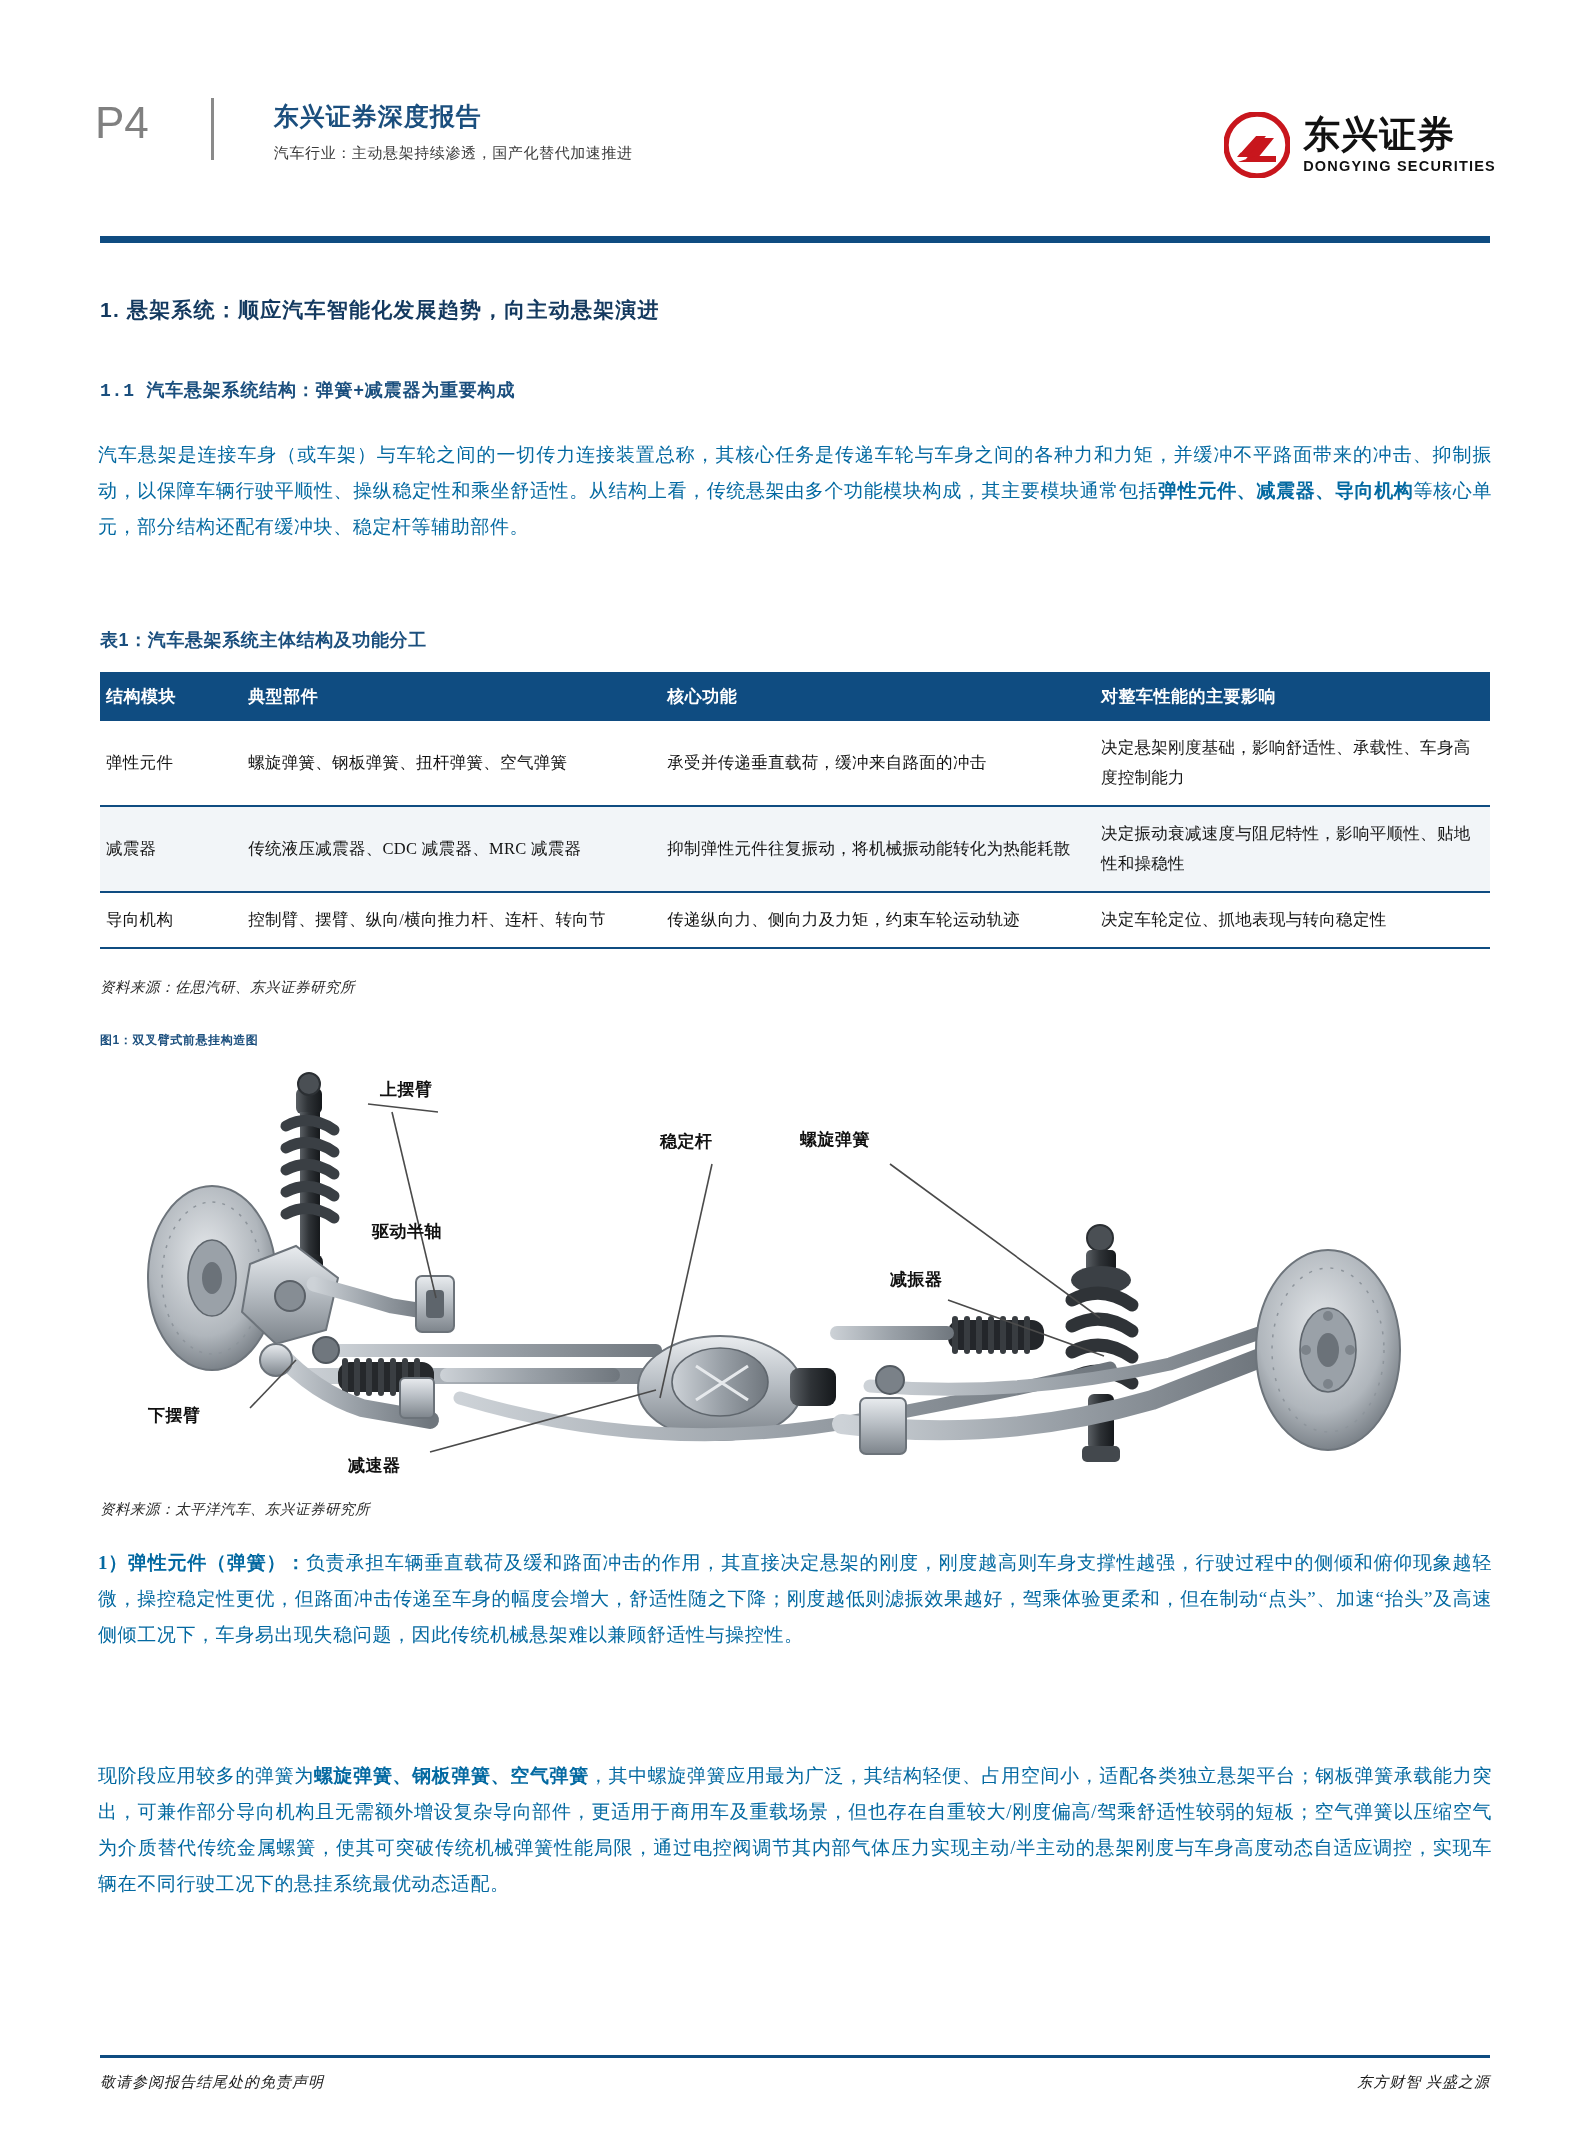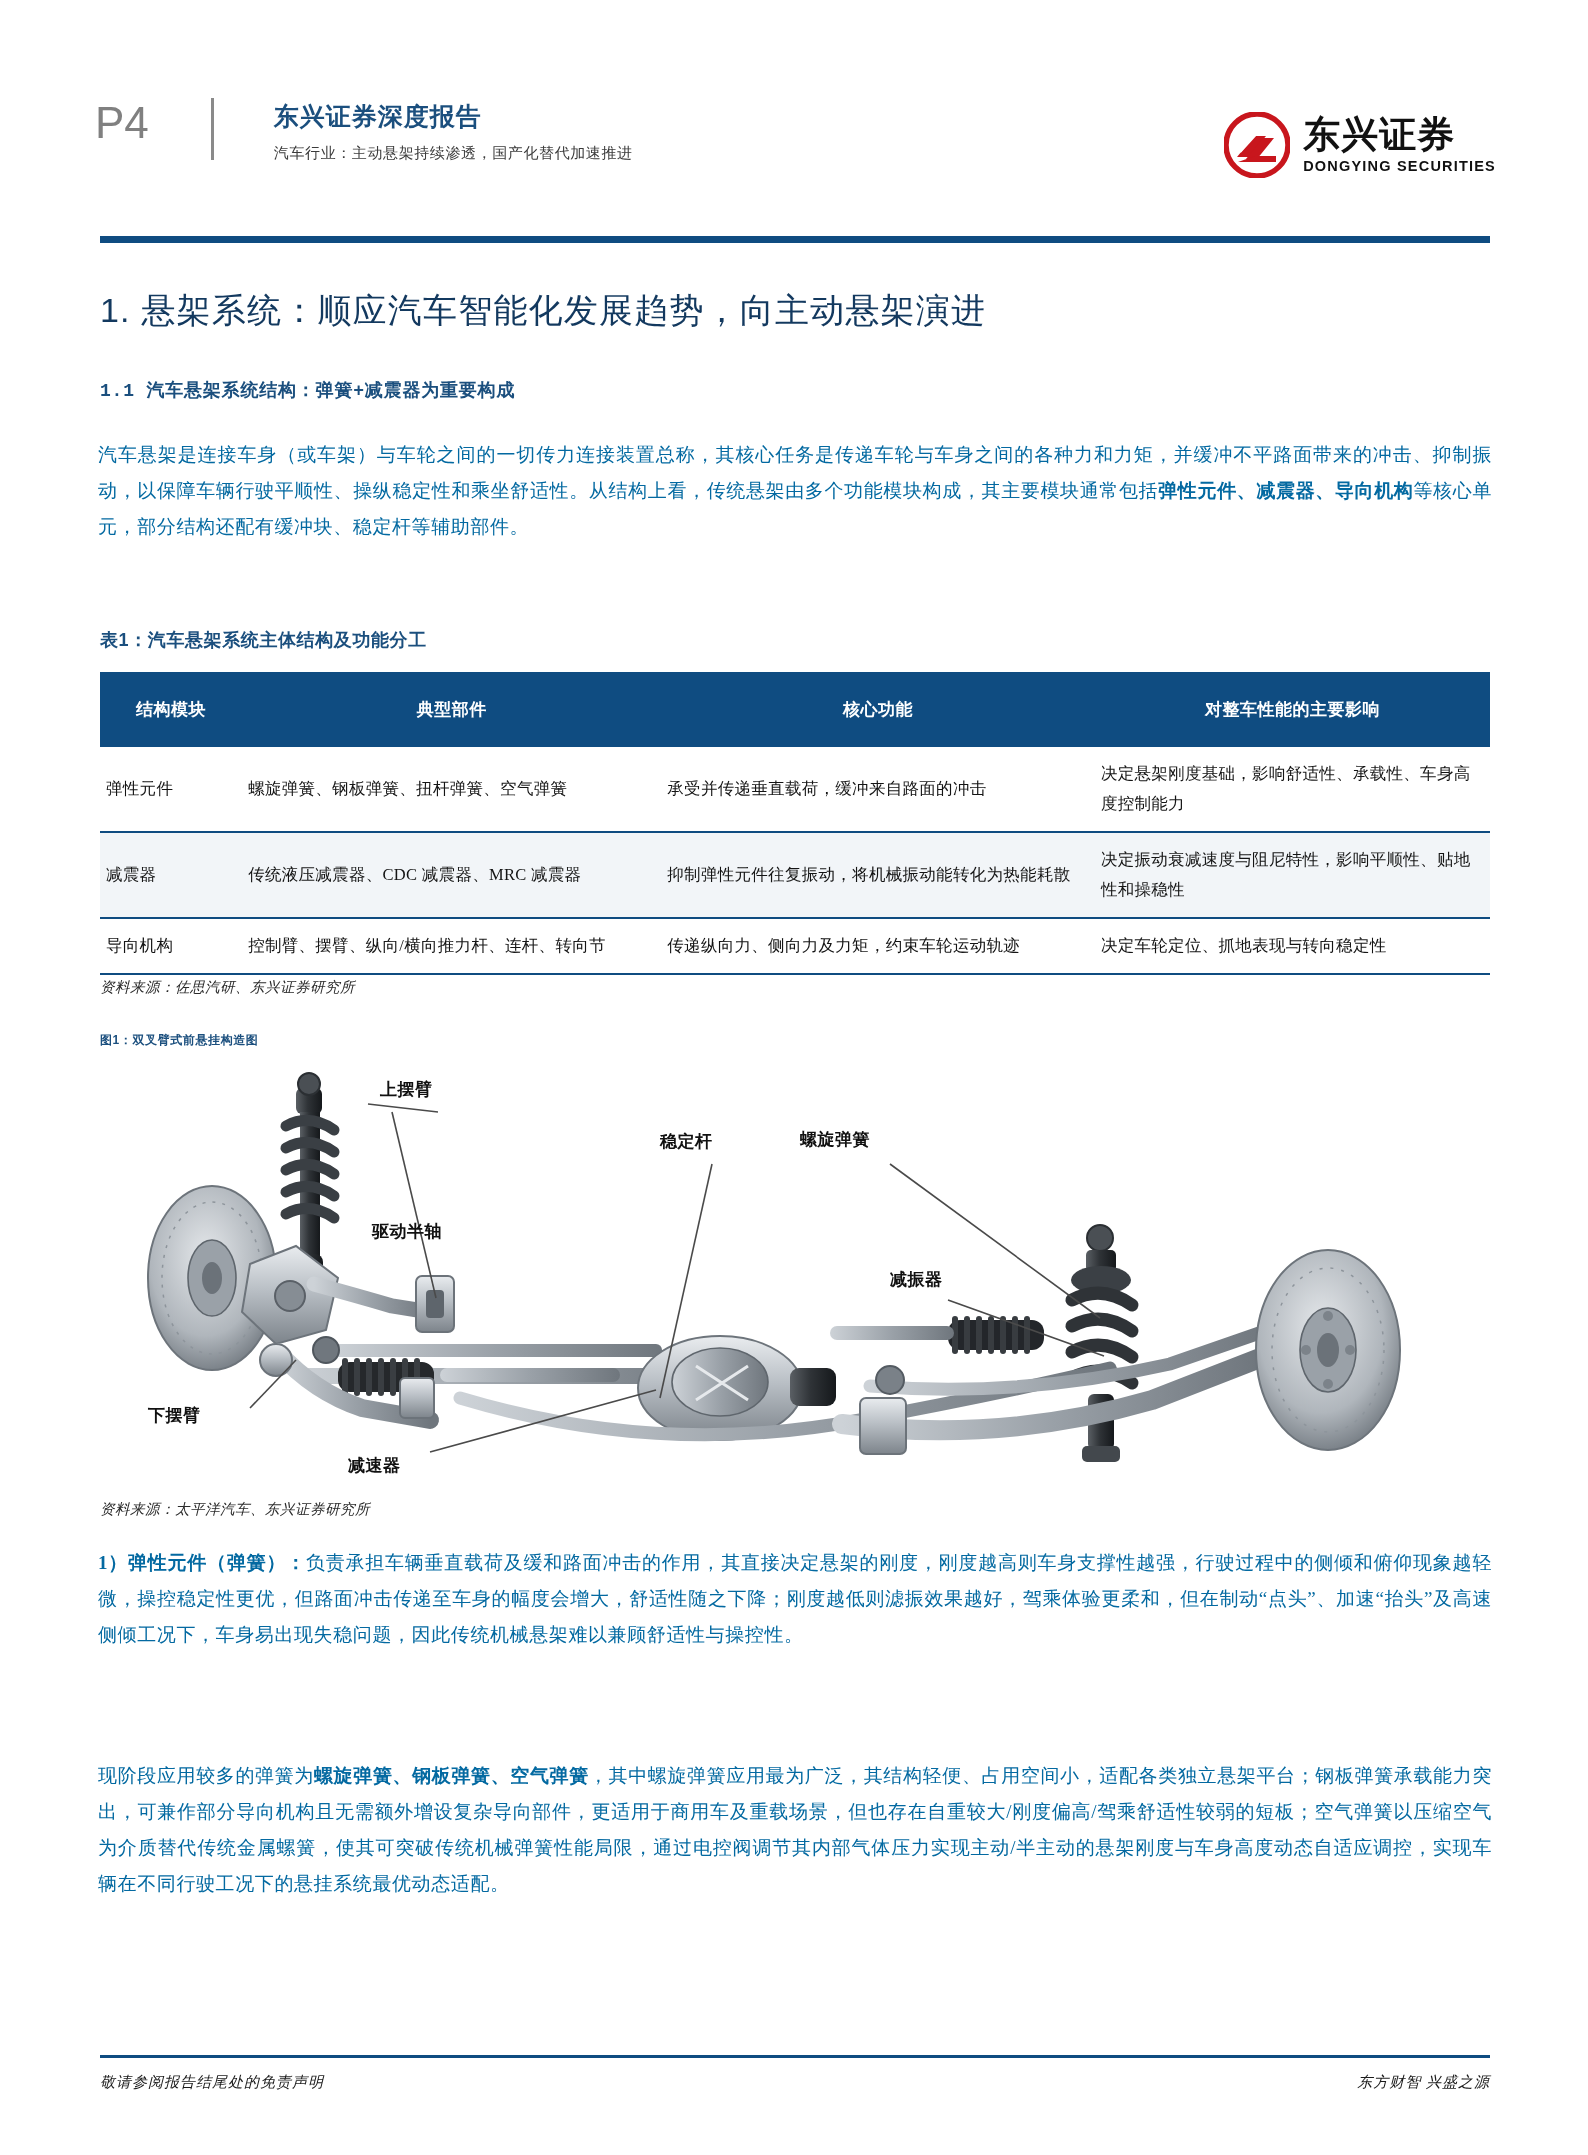--- a/index.html
+++ b/index.html
@@ -113,22 +113,22 @@
     height: 7px;
     background: #0f4c81;
   }
 
   
   .h1 {
     position: absolute;
     left: 100px;
     top: 290px;
     font-family: "Liberation Sans", sans-serif;
-    font-weight: normal;
-    font-size: 34px;
+    font-weight: bold;
+    font-size: 21px;
     color: #13395f;
     letter-spacing: 1.2px;
     line-height: 40px;
   }
   .h2 {
     position: absolute;
     left: 100px;
     top: 375px;
     font-family: Liberation Mono, monospace;
     font-weight: bold;
@@ -175,22 +175,22 @@
     border-collapse: collapse;
     table-layout: fixed;
   }
   table.data thead th {
     background: #0f4c81;
     color: #ffffff;
     font-family: "Liberation Sans", sans-serif;
     font-weight: bold;
     font-size: 17px;
     letter-spacing: 0.5px;
-    text-align: center;
-    padding: 26px 6px;
+    text-align: left;
+    padding: 13px 6px;
     vertical-align: middle;
   }
   table.data tbody td {
     font-family: "Liberation Serif", serif;
     font-size: 16.5px;
     color: #141414;
     line-height: 30px;
     letter-spacing: 0.3px;
     padding: 12px 14px 12px 6px;
     vertical-align: middle;

